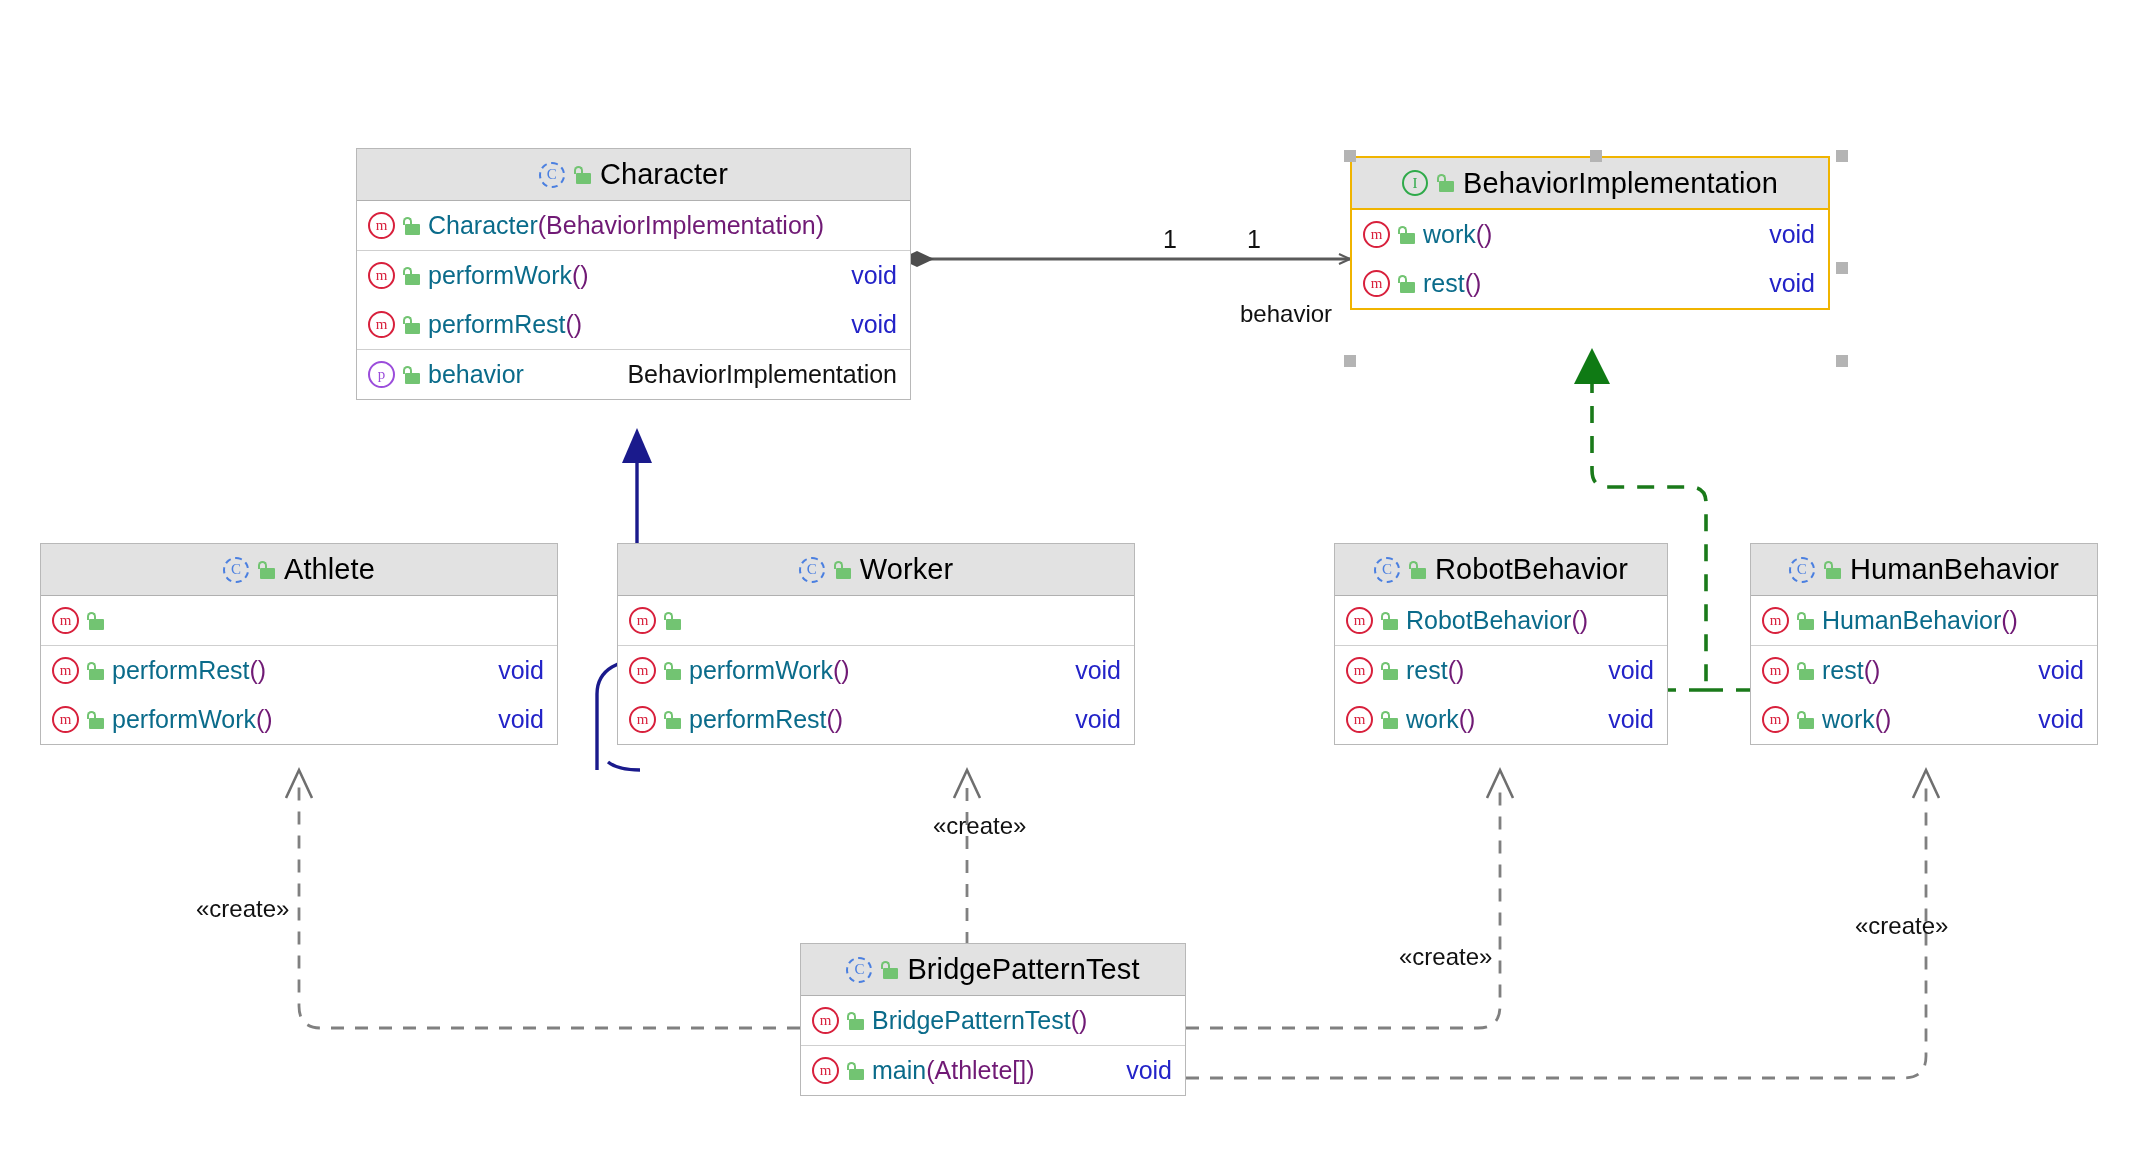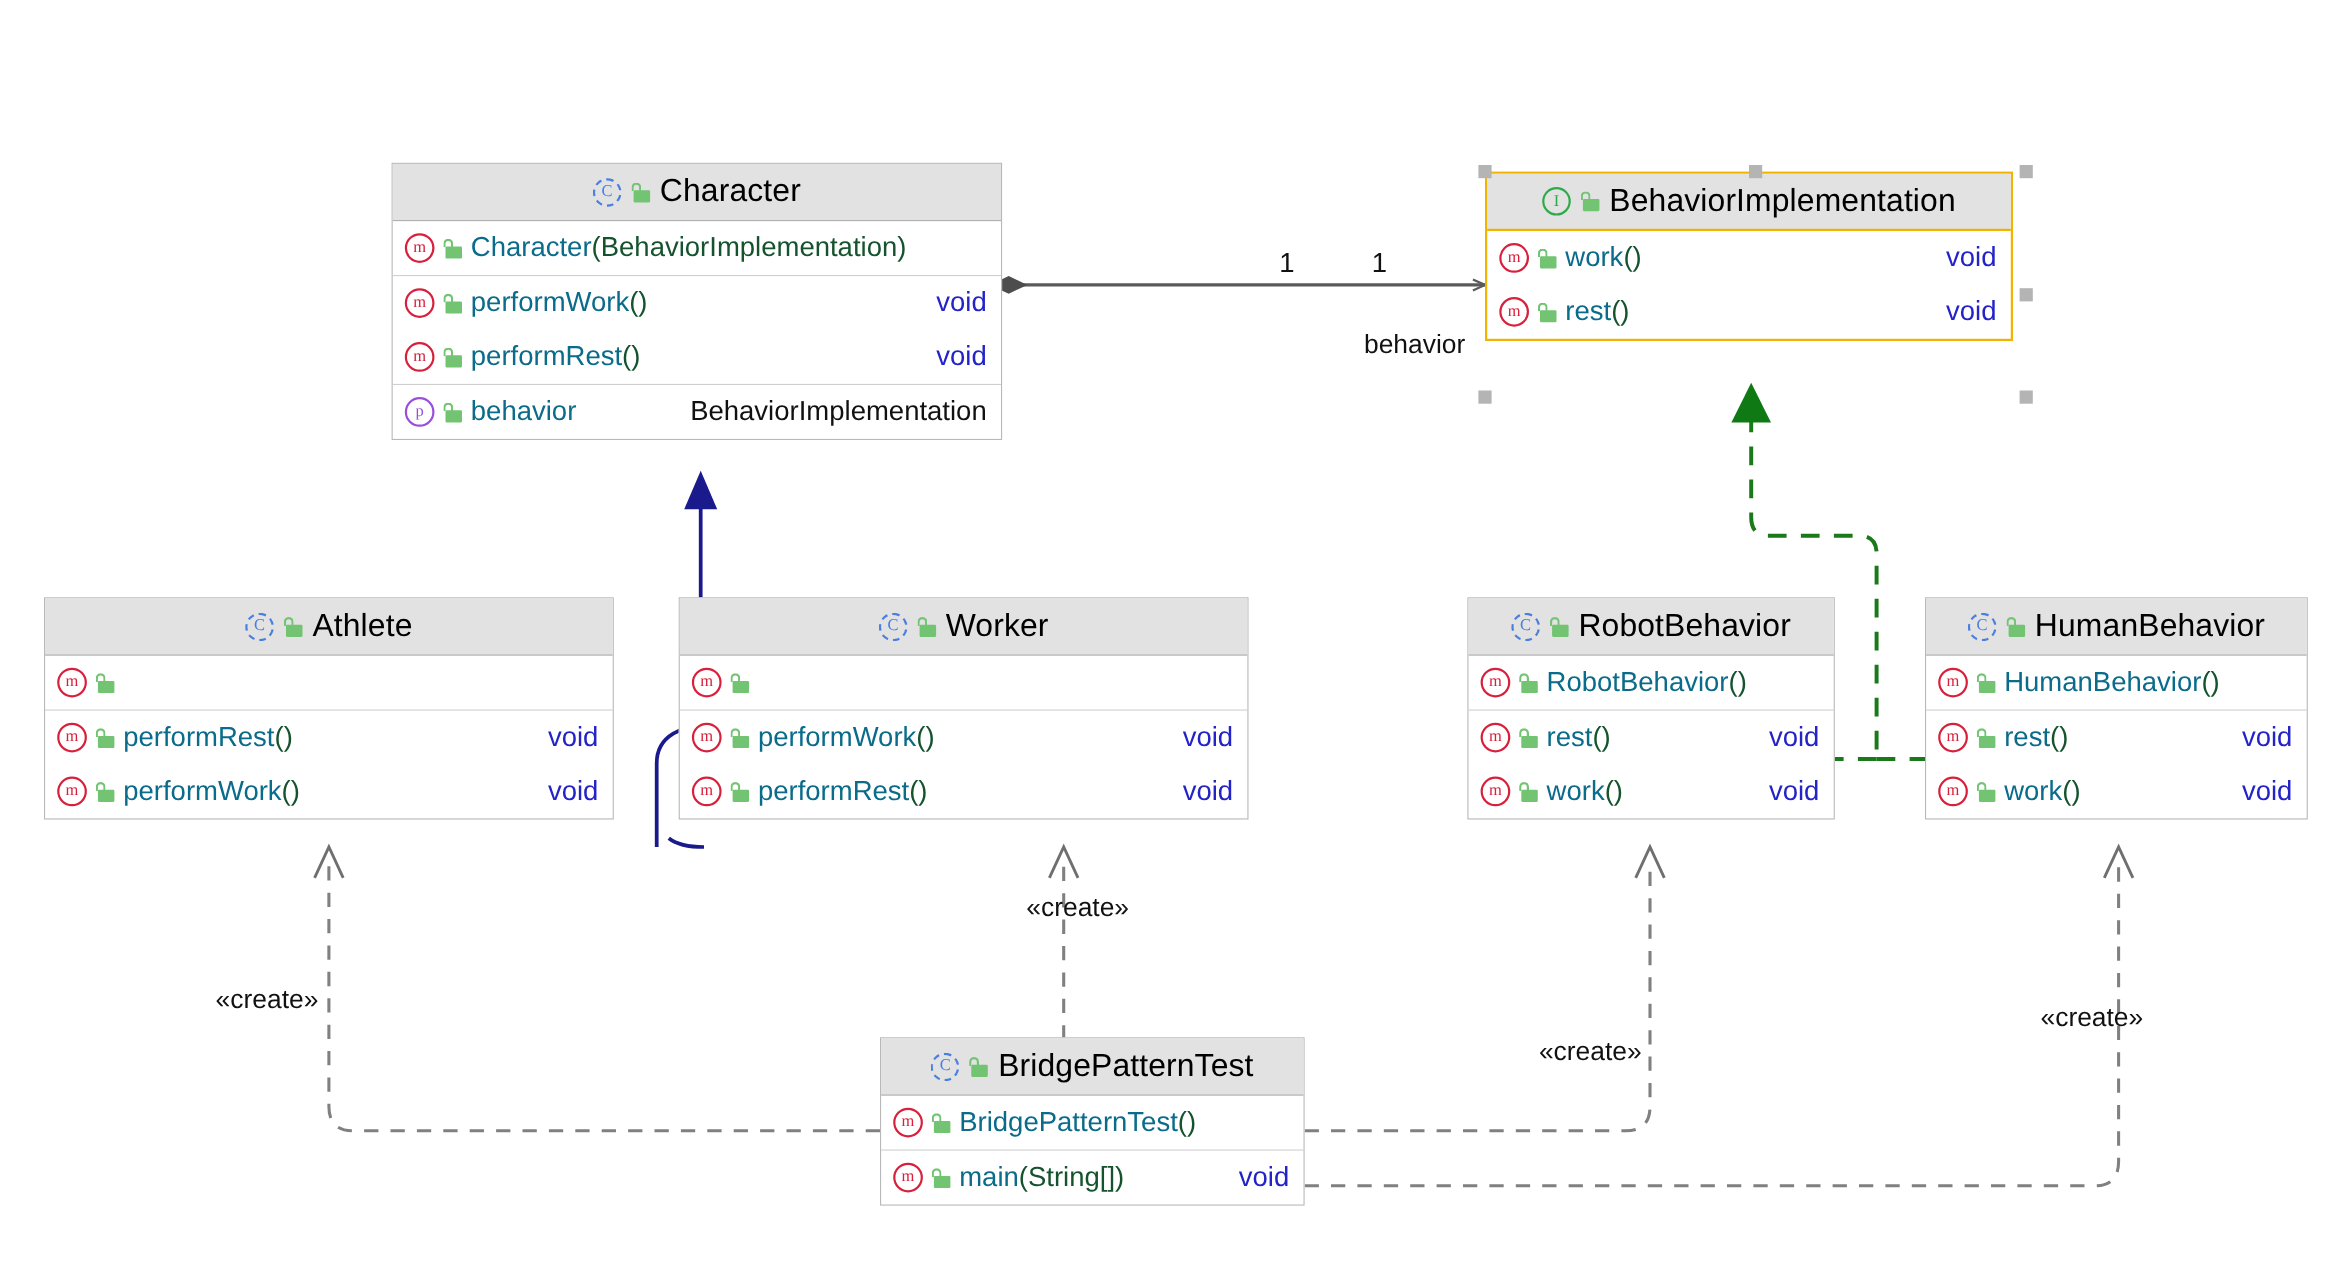--- a/index.html
+++ b/index.html
@@ -19,21 +19,21 @@
               gap:9px;padding:0 12px;box-sizing:border-box;}
   .uml-box.selected .uml-header{border-bottom:2px solid #f0b400;background:#e2e2e2;}
   .uml-title{font-size:29px;color:#000;white-space:nowrap;letter-spacing:.1px;}
 
   .uml-section{border-bottom:1px solid #cfcfcf;}
   .uml-section:last-child{border-bottom:none;}
 
   .uml-row{height:49px;display:flex;align-items:center;gap:8px;
            padding:0 13px 0 11px;box-sizing:border-box;white-space:nowrap;}
   .row-label{font-size:25px;color:#0a6b8a;flex:0 0 auto;}
-  .row-label .plain{color:#14532d;}
+  .row-label .plain{color:#701a75;}
   .row-type{margin-left:auto;font-size:25px;color:#2323c8;padding-left:18px;}
   .row-type.dark{color:#111;}
 
   
   .ico{flex:0 0 auto;display:inline-block;position:relative;}
 
   
   .ico-circ{width:26px;height:26px;border-radius:50%;box-sizing:border-box;
             display:flex;align-items:center;justify-content:center;
             font-size:15px;font-weight:400;line-height:1;}
@@ -401,19 +401,19 @@
         <span class="row-label"><span>BridgePatternTest</span><span class="plain">()</span></span>
       </div>
     </div>
     <div class="uml-section">
       <div class="uml-row">
         <span class="ico ico-method">m</span>
         <span class="ico ico-lock">
           <span class="shackle"></span>
             <span class="body"></span>
           </span>
-        <span class="row-label"><span>main</span><span class="plain">(String[])</span></span>
+        <span class="row-label"><span>main</span><span class="plain">(Athlete[])</span></span>
         <span class="row-type">void</span>
       </div>
     </div>
   </div>
 
 </div>
 
 </body></html>

